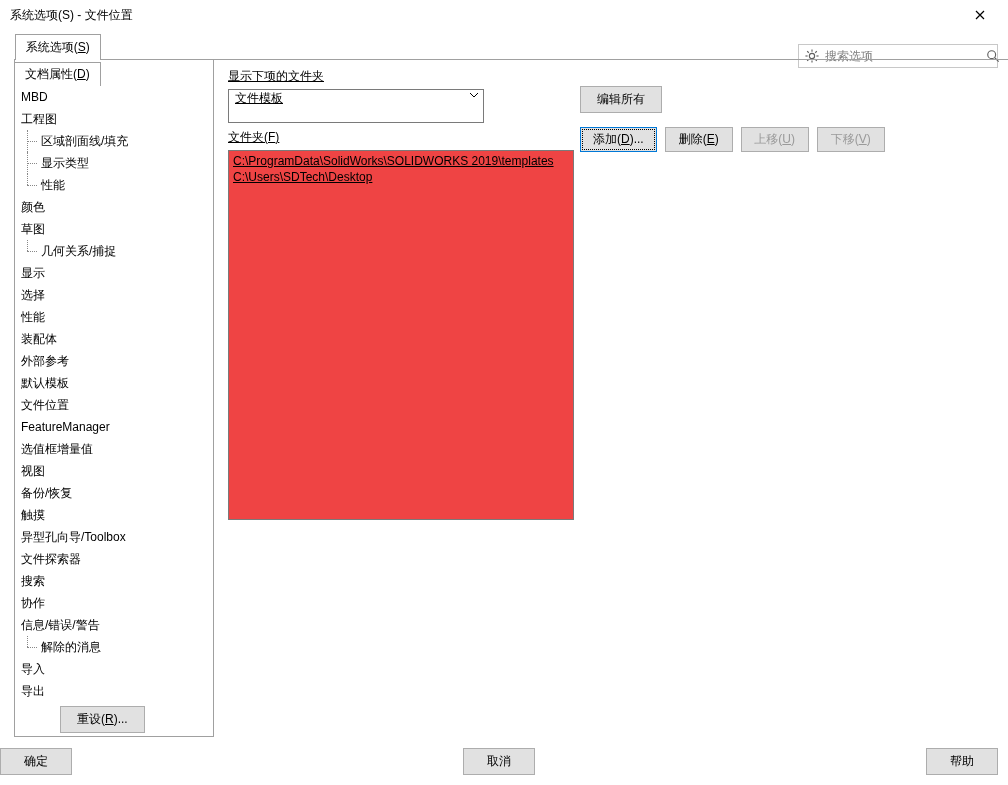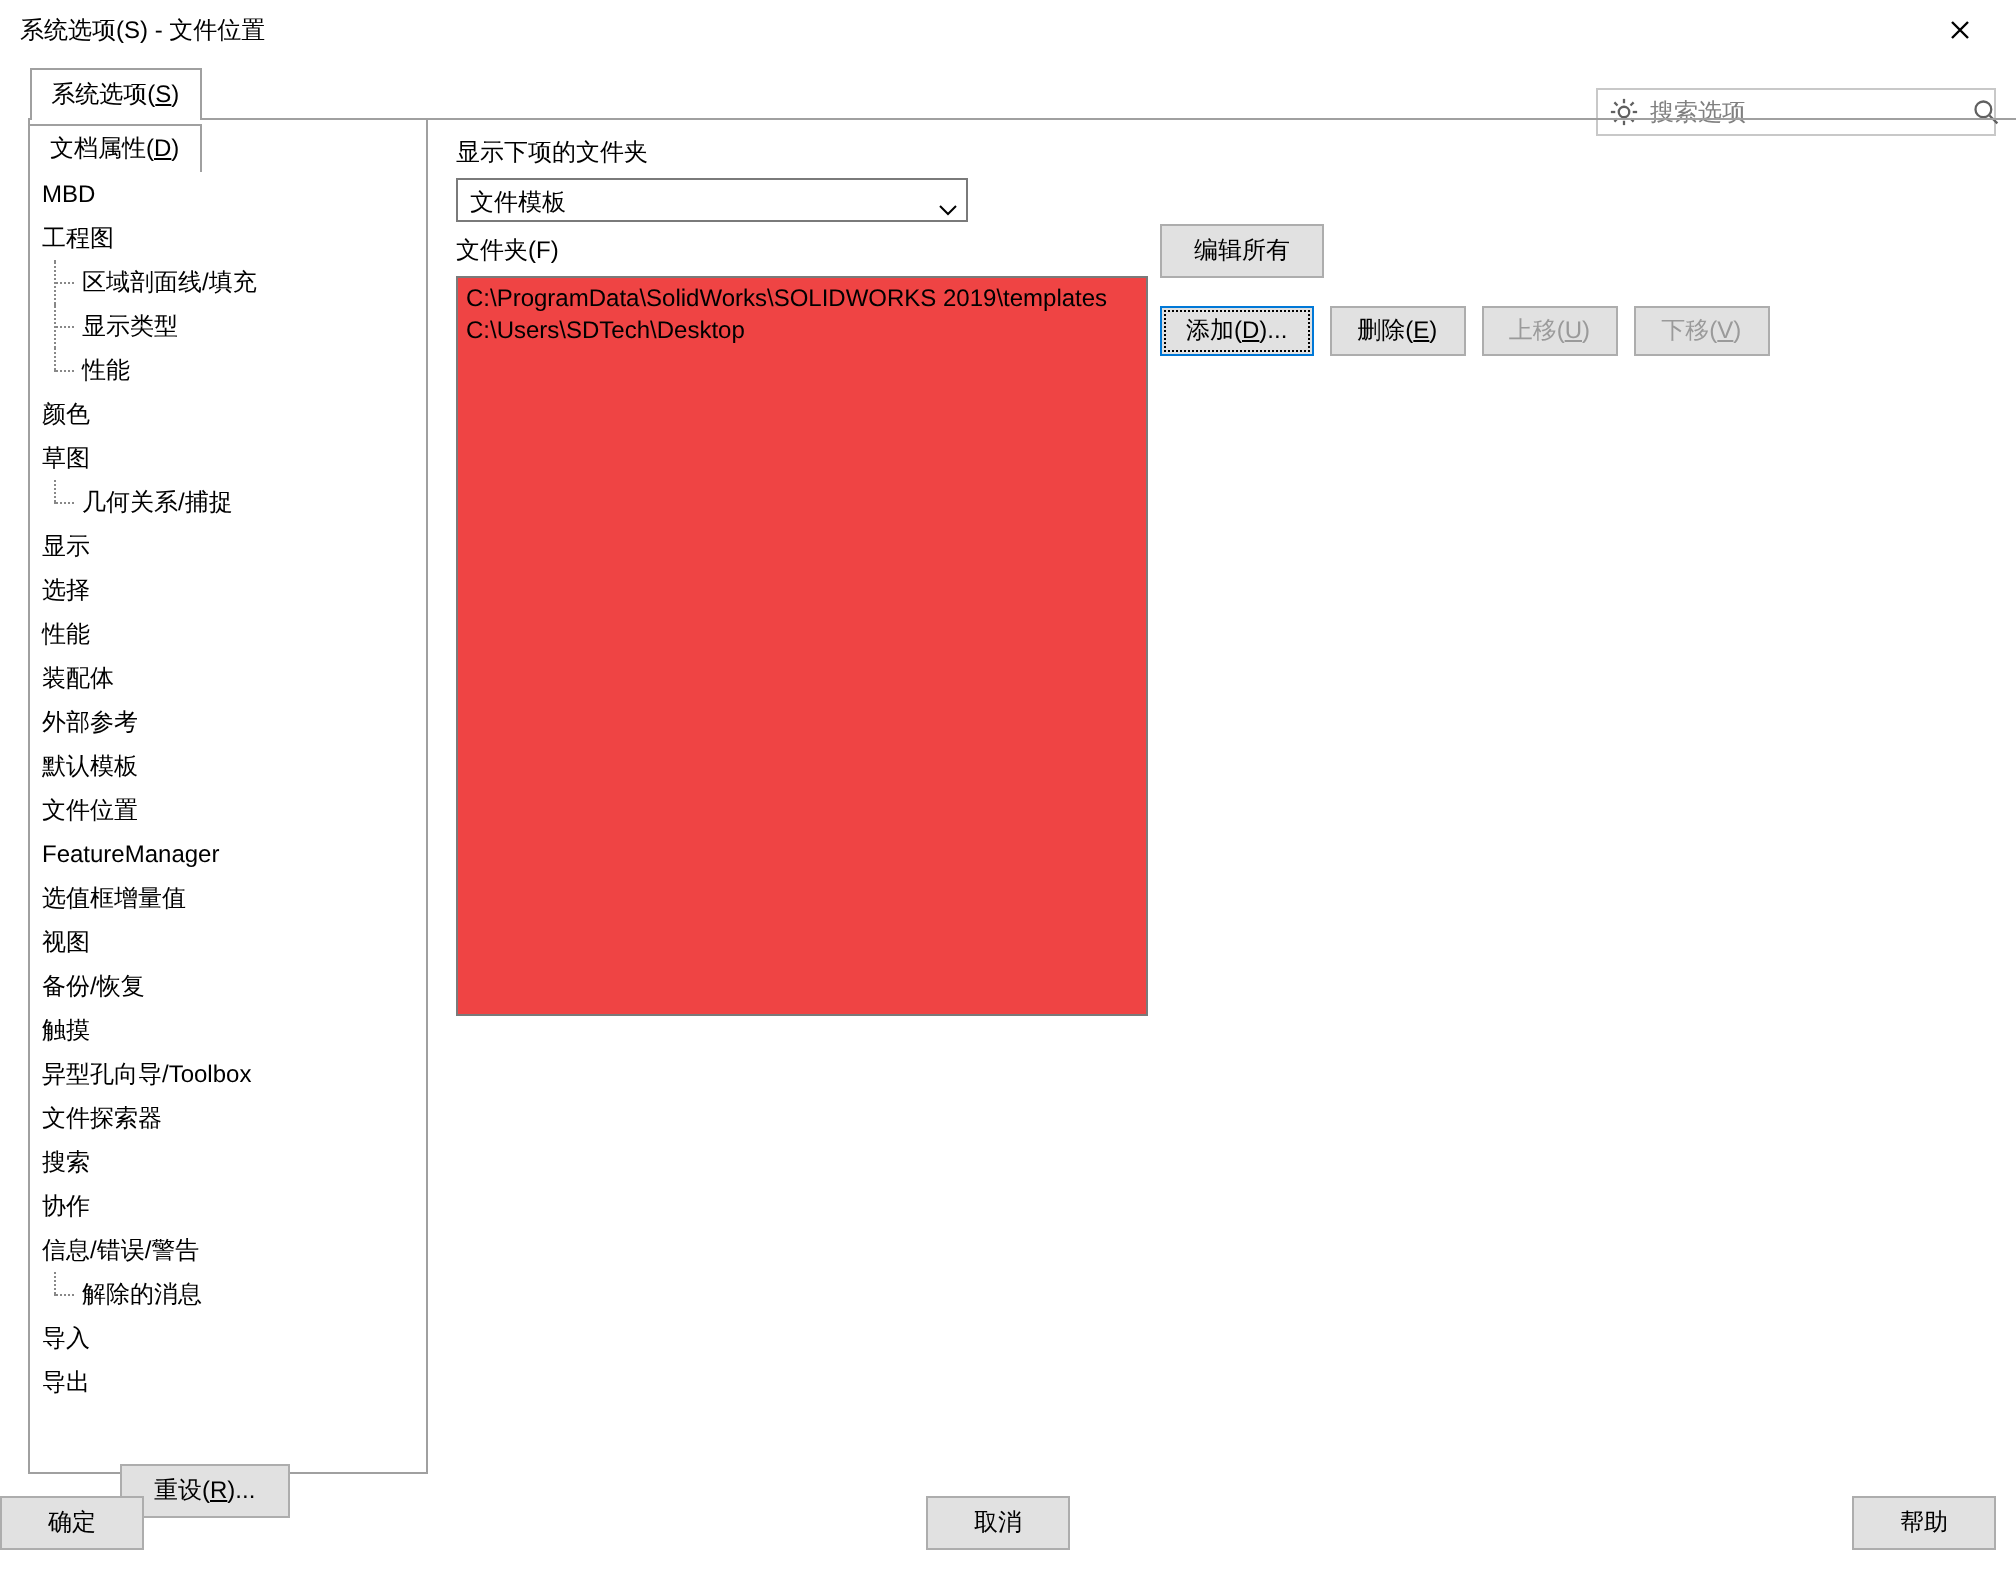--- a/index.html
+++ b/index.html
@@ -128,36 +128,36 @@
     left: 60px; top: 706px;
   }
   .btn {
     border: 1px solid #adadad;
     background: #e1e1e1;
     padding: 4px 16px;
     font-size: 12px;
     cursor: pointer;
     min-width: 70px;
     text-align: center;
-    margin-top: 26px;
   }
   .btn .ul { text-decoration: underline; }
   .btn.disabled { color: #9a9a9a; cursor: default; }
   .btn.focus { outline: 1px dotted #000; outline-offset: -3px; border-color:#0078d7; }
 
   .main {
     flex: 1;
     padding-top: 8px;
     padding-left: 4px;
+    text-decoration: underline;
   }
   .lbl { margin-bottom: 4px; }
   .combo {
-    width: 256px; height: 22px;
+    width: 256px; height: 34px;
     border: 1px solid #7a7a7a;
-    display: flex; align-items: flex-end; justify-content: space-between;
+    display: flex; align-items: flex-start; justify-content: space-between;
     padding: 0 4px 0 6px; cursor: pointer;
   }
   .combo .chev { width: 10px; height: 10px; }
   .section-row { display: flex; align-items: center; gap: 130px; }
   .folders-label { margin-top: 6px; }
   .folders-list {
     width: 346px; height: 370px;
     border: 1px solid #7a7a7a;
     margin-top: 2px;
     padding: 2px 4px;

